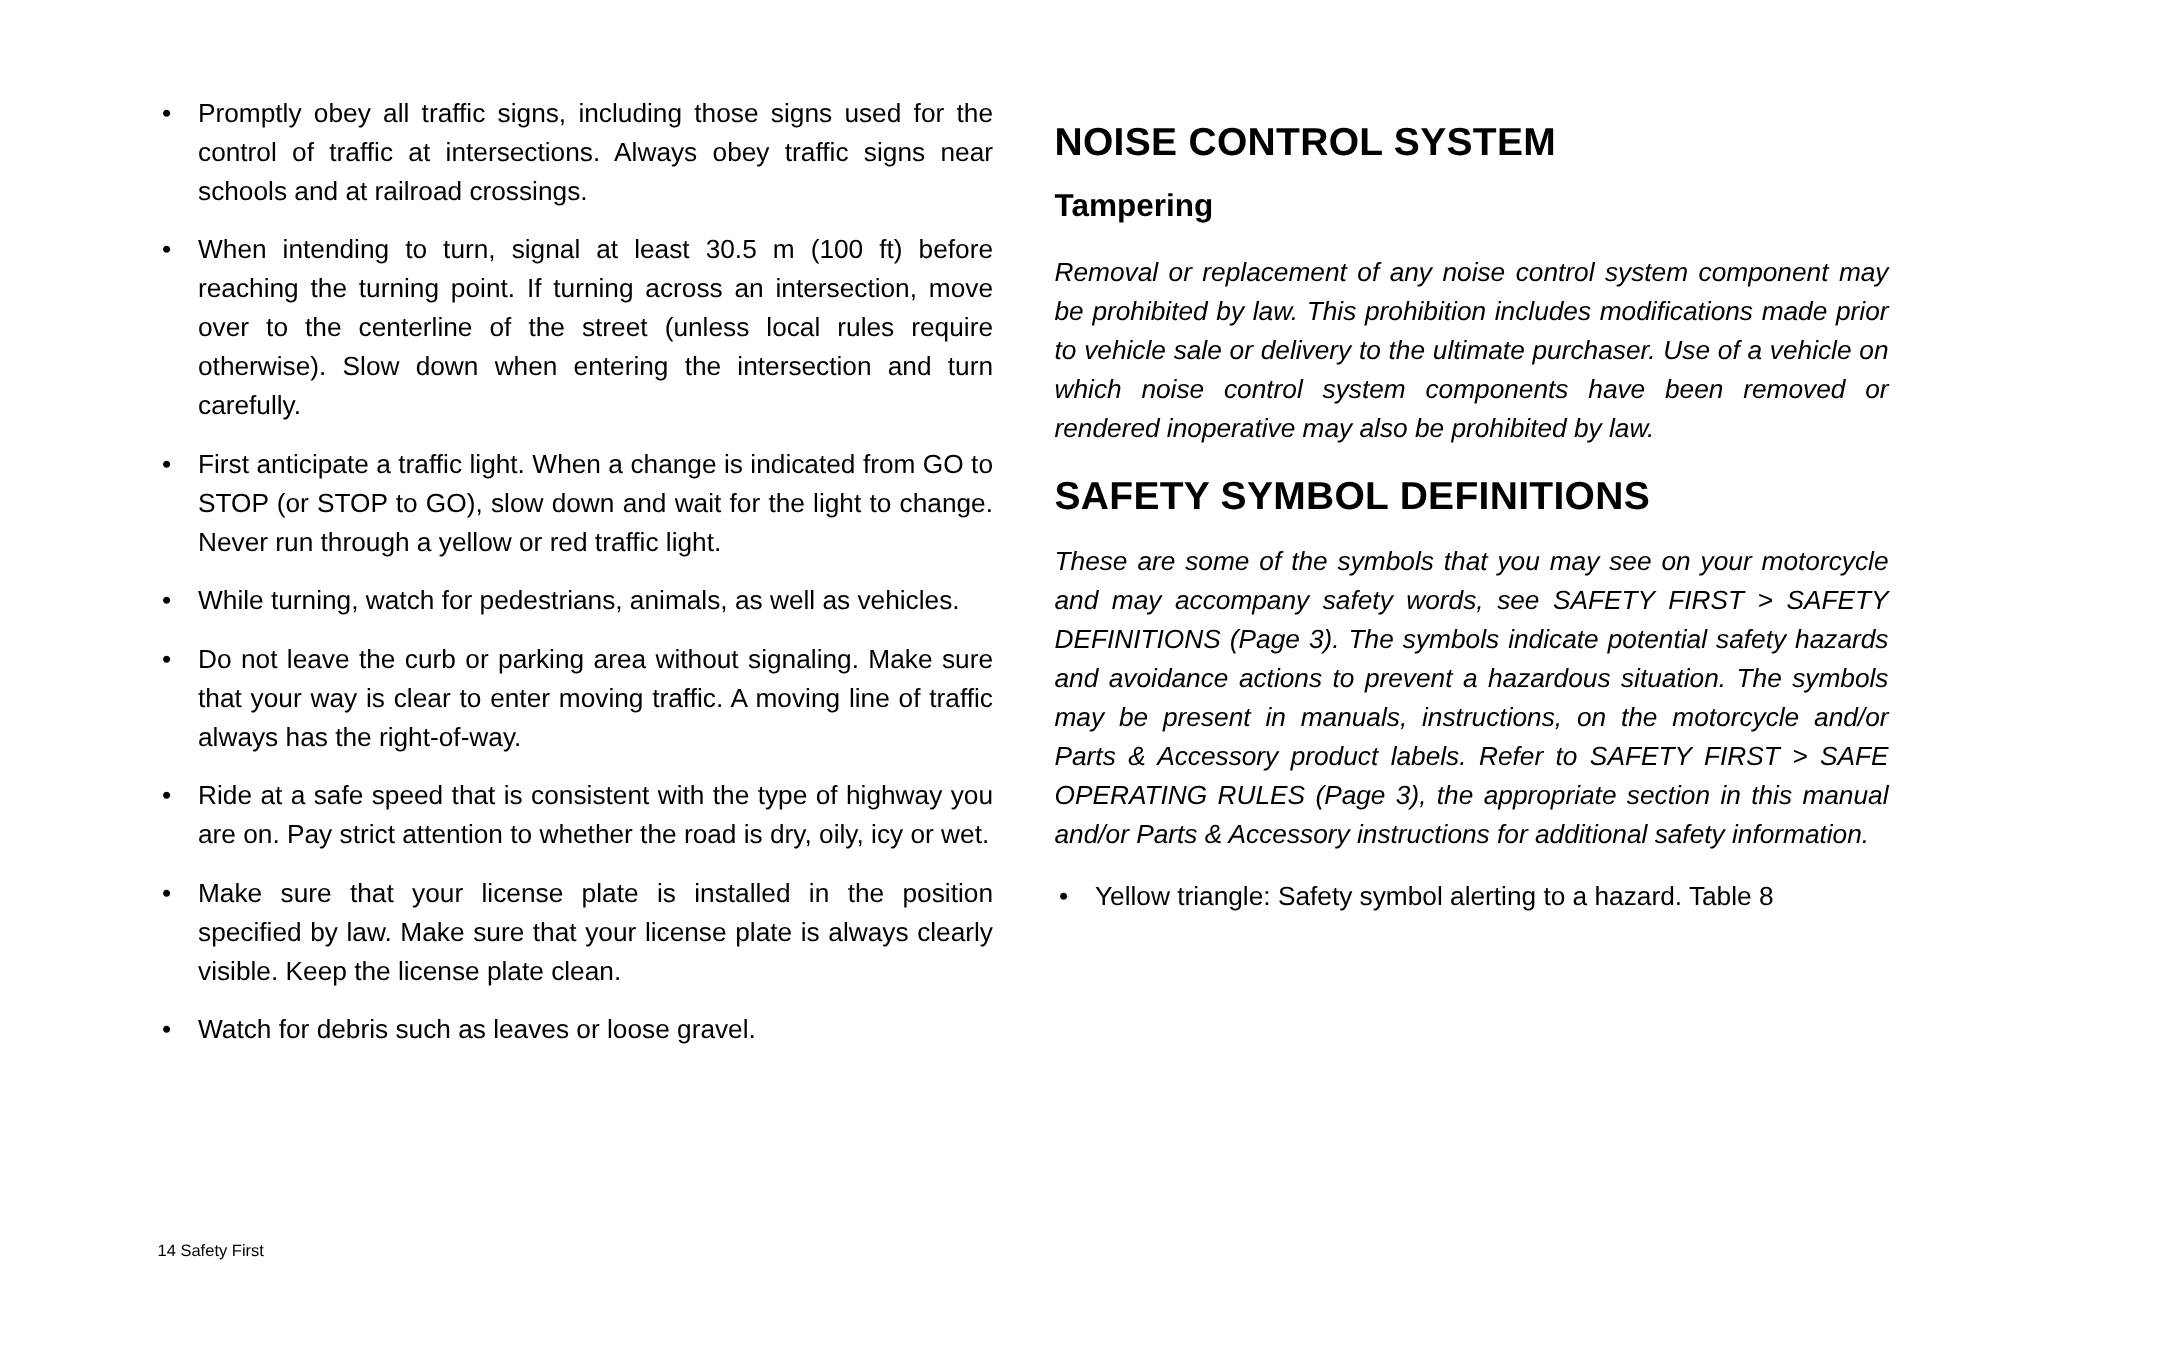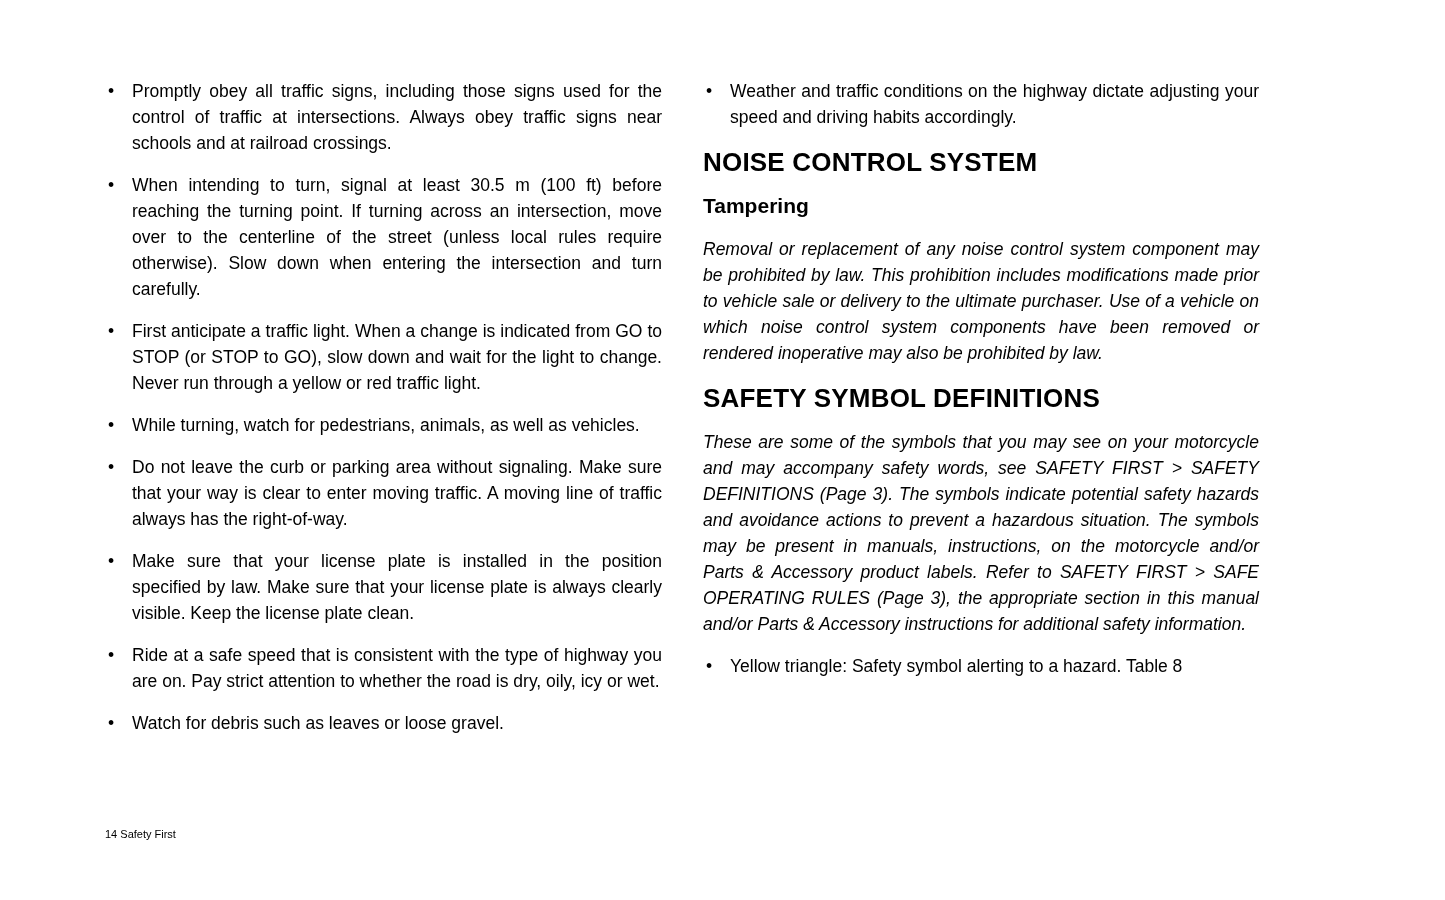--- a/index.html
+++ b/index.html
@@ -39,21 +39,21 @@
     width: 556px;
   }
   ul.bullets {
     list-style: none;
     margin: 0;
     padding: 0;
   }
   ul.bullets li {
     position: relative;
     padding-left: 27px;
-    margin: 16px 0 13px 0;
+    margin: 0 0 13px 0;
     text-align: justify;
   }
   ul.bullets li::before {
     content: "\2022";
     position: absolute;
     left: 3px;
     top: 0;
   }
   .section-heading {
     font-size: 26px;
@@ -87,30 +87,27 @@
 <div class="page">
   <div class="columns">
 
     <div class="col col-left">
       <ul class="bullets">
         <li>Promptly obey all traffic signs, including those signs used for the control of traffic at intersections. Always obey traffic signs near schools and at railroad crossings.</li>
         <li>When intending to turn, signal at least 30.5 m (100 ft) before reaching the turning point. If turning across an intersection, move over to the centerline of the street (unless local rules require otherwise). Slow down when entering the intersection and turn carefully.</li>
         <li>First anticipate a traffic light. When a change is indicated from GO to STOP (or STOP to GO), slow down and wait for the light to change. Never run through a yellow or red traffic light.</li>
         <li>While turning, watch for pedestrians, animals, as well as vehicles.</li>
         <li>Do not leave the curb or parking area without signaling. Make sure that your way is clear to enter moving traffic. A moving line of traffic always has the right-of-way.</li>
+        <li>Ride at a safe speed that is consistent with the type of highway you are on. Pay strict attention to whether the road is dry, oily, icy or wet.</li>
         <li>Make sure that your license plate is installed in the position specified by law. Make sure that your license plate is always clearly visible. Keep the license plate clean.</li>
-        <li>Ride at a safe speed that is consistent with the type of highway you are on. Pay strict attention to whether the road is dry, oily, icy or wet.</li>
         <li>Watch for debris such as leaves or loose gravel.</li>
       </ul>
     </div>
 
     <div class="col col-right">
-      <ul class="bullets">
-        <li>Weather and traffic conditions on the highway dictate adjusting your speed and driving habits accordingly.</li>
-      </ul>
 
       <h1 class="section-heading">NOISE CONTROL SYSTEM</h1>
       <h2 class="sub-heading">Tampering</h2>
       <p class="body-para">Removal or replacement of any noise control system component may be prohibited by law. This prohibition includes modifications made prior to vehicle sale or delivery to the ultimate purchaser. Use of a vehicle on which noise control system components have been removed or rendered inoperative may also be prohibited by law.</p>
 
       <h1 class="section-heading">SAFETY SYMBOL DEFINITIONS</h1>
       <p class="body-para">These are some of the symbols that you may see on your motorcycle and may accompany safety words, see SAFETY FIRST &gt; SAFETY DEFINITIONS (Page 3). The symbols indicate potential safety hazards and avoidance actions to prevent a hazardous situation. The symbols may be present in manuals, instructions, on the motorcycle and/or Parts &amp; Accessory product labels. Refer to SAFETY FIRST &gt; SAFE OPERATING RULES (Page 3), the appropriate section in this manual and/or Parts &amp; Accessory instructions for additional safety information.</p>
 
       <ul class="bullets">
         <li>Yellow triangle: Safety symbol alerting to a hazard. Table 8</li>

